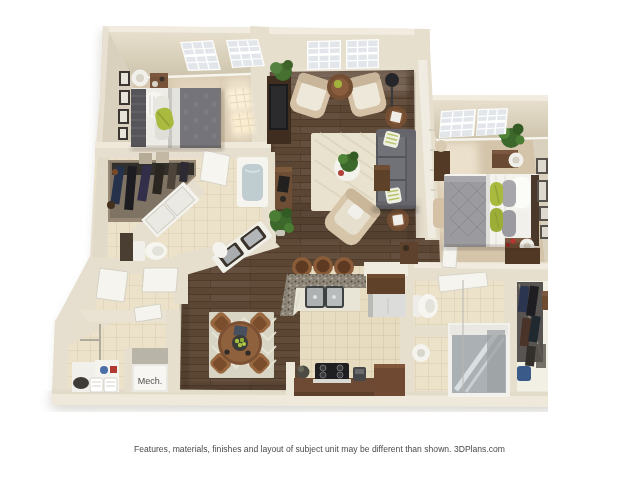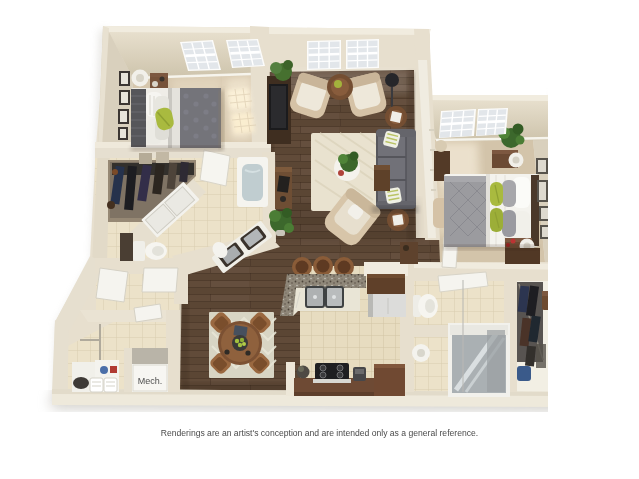--- a/index.html
+++ b/index.html
@@ -602,14 +602,14 @@
   <rect x="444" y="245" width="94" height="5" fill="#3a2c1c" filter="url(#b2)"></rect>
   <rect x="372" y="206" width="46" height="7" fill="#1c1c20" filter="url(#b2)"></rect>
 </g>
 
 <g fill="#f5f4ef" stroke="#d5d1c5" stroke-width="1">
   <polygon points="100,268 128,272 124,302 96,298"></polygon>
   <polygon points="144,268 178,268 176,292 142,292"></polygon>
 </g>
 </svg>
 
-<div class="cap" style="top:428px;font-size:8.6px;">Renderings are an artist's conception and are intended only as a general reference.</div>
+<div class="cap" style="top:444px;font-size:8.6px;">Features, materials, finishes and layout of subject unit may be different than shown. 3DPlans.com</div>
 </div>
 
 </body></html>

